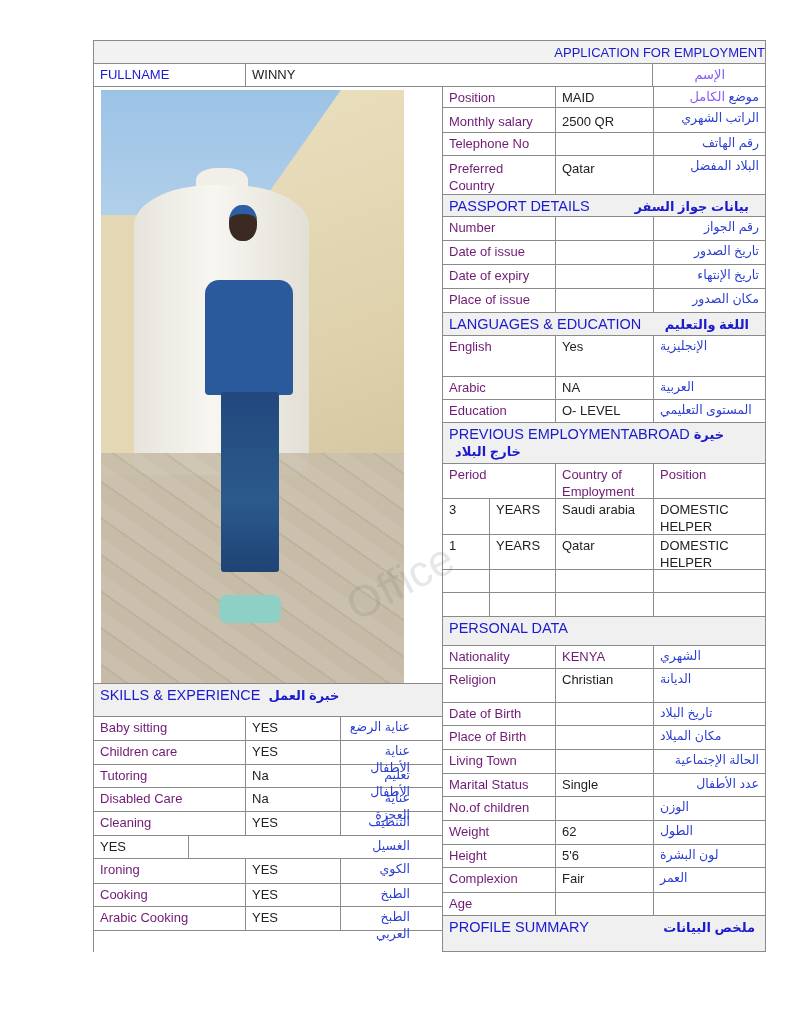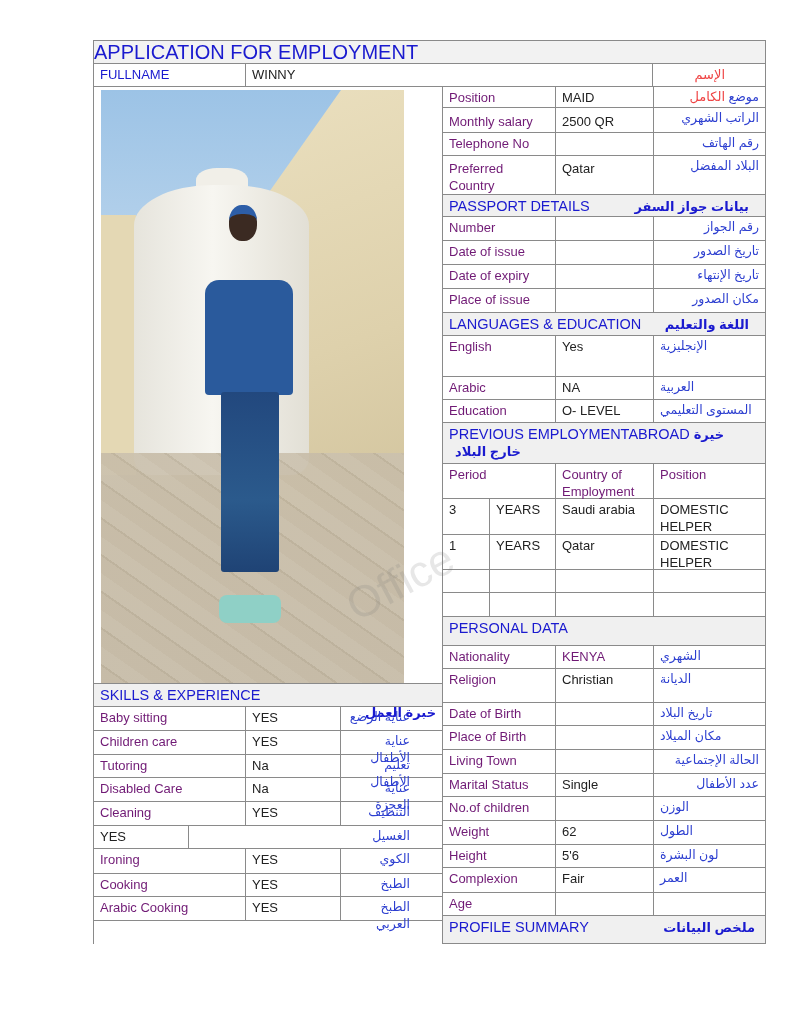--- a/index.html
+++ b/index.html
@@ -1,28 +1,28 @@
 <!DOCTYPE html>
 <html><head>
 <meta charset="utf-8">
 <style>
   * { box-sizing: border-box; margin: 0; padding: 0; }
   html, body { width: 794px; height: 1027px; background: #ffffff; overflow: hidden; }
   body { font-family: "Liberation Sans", "DejaVu Sans", sans-serif; position: relative; }
   .page { position: absolute; left: 93px; top: 40px; width: 673px; }
   .title-row {
     height: 24px; border: 1px solid #8a8a8a; background: #f2f2f2;
-    text-align: left; color: #1a1acf; font-size: 20px; line-height: 23px;
+    text-align: right; color: #1a1acf; font-size: 13px; line-height: 23px;
   }
   .name-row { display: flex; height: 23px; border: 1px solid #8a8a8a; border-top: none; }
   .name-row > div { border-right: 1px solid #8a8a8a; font-size: 13px; line-height: 22px; padding-left: 6px; }
   .name-row > div:last-child { border-right: none; }
   .c-label { width: 152px; color: #1a1acf; }
   .c-value { width: 407px; color: #222; }
-  .c-ar { flex: 1; color: #ef4444; text-align: right; padding-right: 40px !important; }
+  .c-ar { flex: 1; color: #8b5cf6; text-align: right; padding-right: 40px !important; }
 
   .body { display: flex; position: relative; }
   .left { width: 349px; border-left: 1px solid #8a8a8a; }
   .right { width: 324px; border-left: 1px solid #8a8a8a; border-right: 1px solid #8a8a8a; }
 
   .photo-wrap { height: 597px; border-bottom: 1px solid #8a8a8a; position: relative; }
   .photo {
     position: absolute; left: 7px; top: 3px; width: 303px; height: 593px; overflow: hidden;
     background: linear-gradient(180deg, #9cc3e6 0%, #b9d4ec 30%, #d6d0b7 55%, #c9bca3 75%, #bdb3a0 100%);
   }
@@ -75,21 +75,21 @@
           <div class="tank-top"></div>
           <div class="tank"></div>
           <div class="floor"></div>
           <div class="person-head"></div>
           <div class="person-top"></div>
           <div class="person-legs"></div>
           <div class="person-shoes"></div>
         </div>
       </div>
 
-      <div class="sec" style="height:23px;justify-content:flex-start;flex-direction:column;">
+      <div class="sec" style="height:33px;justify-content:flex-start;">
         <span>SKILLS &amp; EXPERIENCE</span>
         <span class="ar-h" style="padding-left:8px;padding-right:0">خبرة العمل</span>
       </div>
       <div id="skills-rows">
         <div class="row" style="height:24px">
             <div class="s1 lbl">Baby sitting</div>
             <div class="s2 val">YES</div>
             <div class="s3 ar">عناية الرضع</div>
           </div>
         <div class="row" style="height:24px">
@@ -287,21 +287,21 @@
           <div class="r1 lbl">Complexion</div>
           <div class="r2 val">Fair</div>
           <div class="r3 ar" style="text-align:left;direction:ltr">العمر</div>
         </div>
       <div class="row" style="height:23px">
           <div class="r1 lbl">Age</div>
           <div class="r2 val"></div>
           <div class="r3 ar"></div>
         </div>
 
-      <div class="sec" style="height:28px">
+      <div class="sec" style="height:36px">
         <span>PROFILE SUMMARY</span>
         <span class="ar-h" style="padding-right:4px">ملخص البيانات</span>
       </div>
     </div>
 
     <div class="watermark">Office</div>
   </div>
 </div>
 
 </body></html>

